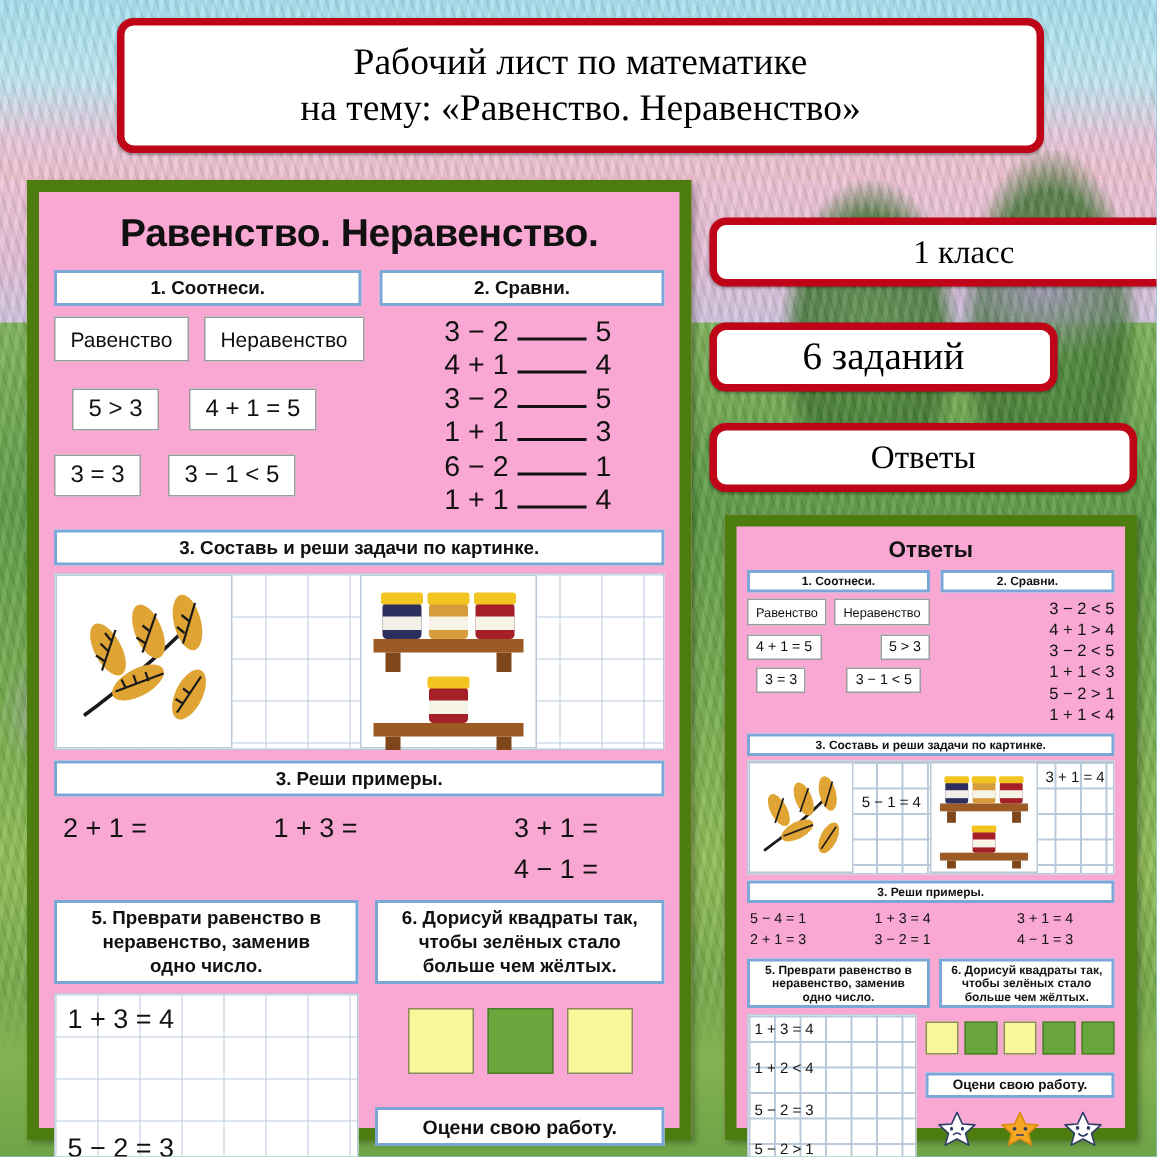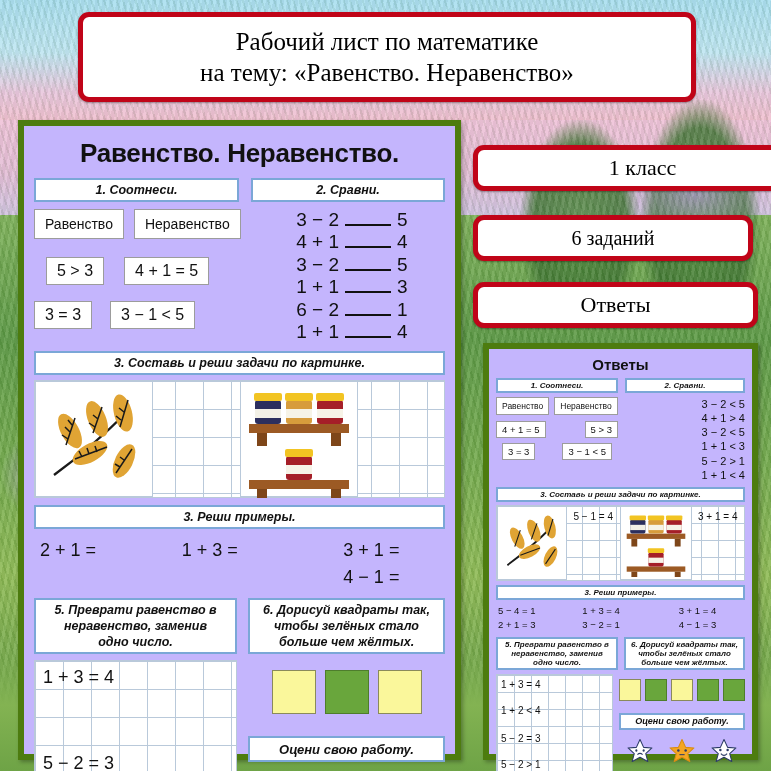--- a/index.html
+++ b/index.html
@@ -51,43 +51,43 @@
     position: absolute; background: #fff;
     border: 5px solid #c00418; border-radius: 11px;
     display: flex; align-items: center; justify-content: center;
     text-align: center; z-index: 5;
     font-family: "Liberation Serif", serif; font-weight: normal; color: #000;
     box-shadow: 0 1px 2px rgba(0,0,0,.35);
   }
   #title-banner { left: 78px; top: 12px; width: 618px; height: 90px; font-size: 25px; line-height: 1.24; }
   #title-banner .l2 { white-space: nowrap; }
   #btn-grade   { left: 473px; top: 145px; width: 339px; height: 46px; font-size: 22px; }
-  #btn-tasks   { left: 473px; top: 215px; width: 280px; height: 46px; font-size: 20px; }
+  #btn-tasks   { left: 473px; top: 215px; width: 232px; height: 46px; font-size: 26px; }
   #btn-answers { left: 473px; top: 282px; width: 285px; height: 46px; font-size: 22px; }
 
   
   .sheet {
-    position: absolute; background: #c4b5fd;
-    border: 6px solid #4d7c0f; z-index: 4;
+    position: absolute; background: #f9a8d4;
+    border: 8px solid #4d7c0f; z-index: 4;
     box-shadow: 2px 2px 4px rgba(0,0,0,.3);
   }
   #sheet-main { left: 18px; top: 120px; width: 443px; height: 640px; padding: 8px 10px 6px; }
   #sheet-ans  { left: 483px; top: 343px; width: 275px; height: 417px; padding: 5px 7px 4px; }
 
   .sheet-title {
     text-align: center; font-weight: bold; color: #111;
     font-family: "Liberation Sans", sans-serif;
   }
   #sheet-main .sheet-title { font-size: 26px; letter-spacing: -.3px; margin: 4px 0 9px; }
   #sheet-ans  .sheet-title { font-size: 15px; margin: 2px 0 5px; }
 
   .taskhead {
     border: 2px solid #7ba7d7; background: #fff;
     text-align: center; font-weight: bold; color: #111;
-    display: flex; align-items: center; justify-content: center; font-style: italic;
+    display: flex; align-items: center; justify-content: center;
   }
   #sheet-main .taskhead { font-size: 12.5px; min-height: 24px; padding: 2px 4px; }
   #sheet-ans  .taskhead { font-size: 8px; min-height: 15px; padding: 1px 3px; line-height: 1.15; }
 
   .row { display: flex; }
 
   
   .t1-chips { display: flex; gap: 10px; }
   .chip {
     border: 1.5px solid #9c9c9c; background: #fff; text-align: center;
@@ -374,21 +374,21 @@
         </g>
         <g stroke="#1a1a1a" stroke-width="1.8" fill="none">
           <path d="M24 58 L33 31"></path>
             <path d="M51 46 L60 20"></path>
             <path d="M78 40 L86 13"></path>
           <path d="M33 72 L65 60"></path>
             <path d="M74 86 L90 62"></path>
         </g>
       </svg>
     </div>
-    <div style="flex:1; display:flex; align-items:flex-start; justify-content:center; padding-top:5px; font-size:10px; color:#111;">5 − 1 = 4</div>
+    <div style="flex:1; display:flex; align-items:flex-start; justify-content:center; padding-top:22px; font-size:10px; color:#111;">5 − 1 = 4</div>
     <div class="pic-cell" style="width:72px; display:flex; align-items:center; justify-content:center;">
       <svg width="68" height="70" viewBox="0 0 116 116">
         <rect x="8" y="42" width="100" height="9" fill="#9c5a24"></rect>
         <rect x="16" y="51" width="10" height="13" fill="#7e4619"></rect>
         <rect x="90" y="51" width="10" height="13" fill="#7e4619"></rect>
         <rect x="14" y="18" width="26" height="24" rx="3" fill="#2c2f5e"></rect>
         <rect x="14" y="27" width="26" height="9" fill="#f2f0e6"></rect>
         <rect x="13" y="11" width="28" height="8" rx="2" fill="#f2c422"></rect>
         <rect x="45" y="18" width="26" height="24" rx="3" fill="#d79c3c"></rect>
         <rect x="45" y="27" width="26" height="9" fill="#f6f3e7"></rect>

